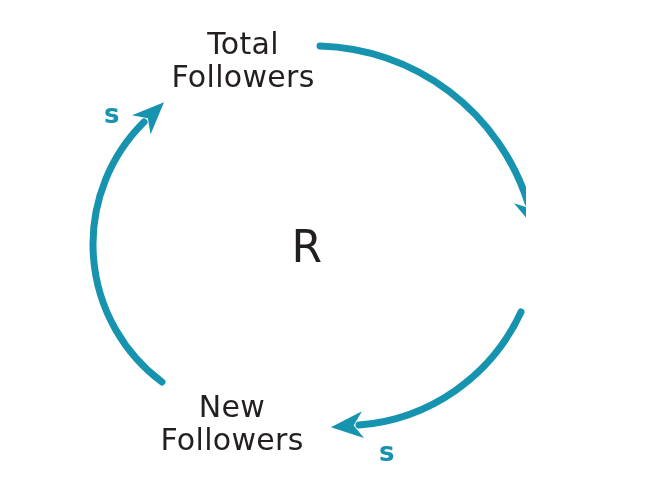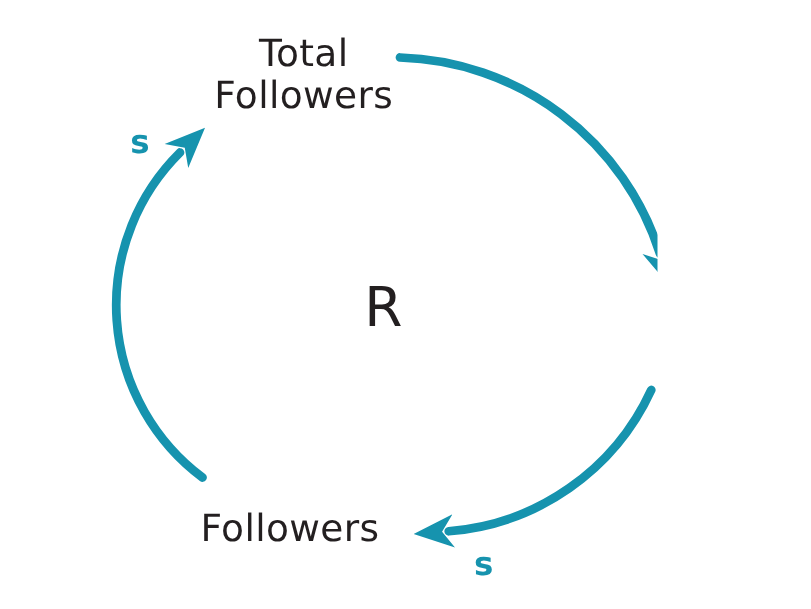--- a/index.html
+++ b/index.html
@@ -57,20 +57,21 @@
     <path d="M 162 382 A 172 172 0 0 1 144 122" fill="none" stroke="#1693ae" stroke-width="7" stroke-linecap="round" marker-end="url(#arrowhead)"></path>
   </svg>
 
   <div class="node" style="left:243px; top:60px;">
     <span class="line">Total</span>
     <span class="line">Followers</span>
   </div>
 
 
   <div class="node" style="left:232px; top:423px;">
+    <span class="line">New</span>
     <span class="line">Followers</span>
   </div>
 
   <div class="loop-label" style="left:307px; top:246px;">R</div>
 
   <div class="polarity" style="left:548px; top:171px;">s</div>
 
   <div class="polarity" style="left:387px; top:452px;">s</div>
 
   <div class="polarity" style="left:112px; top:114px;">s</div>

